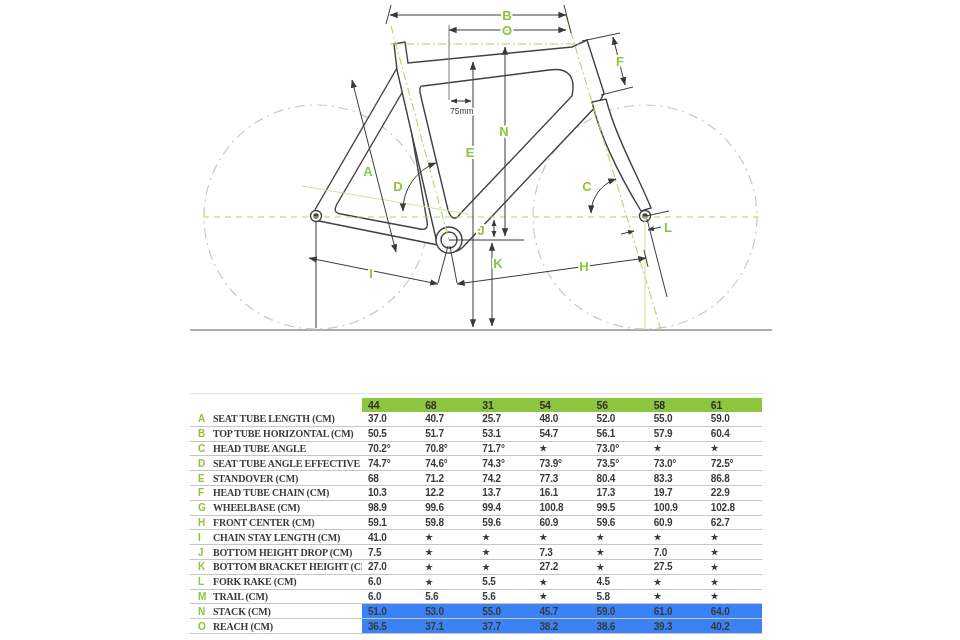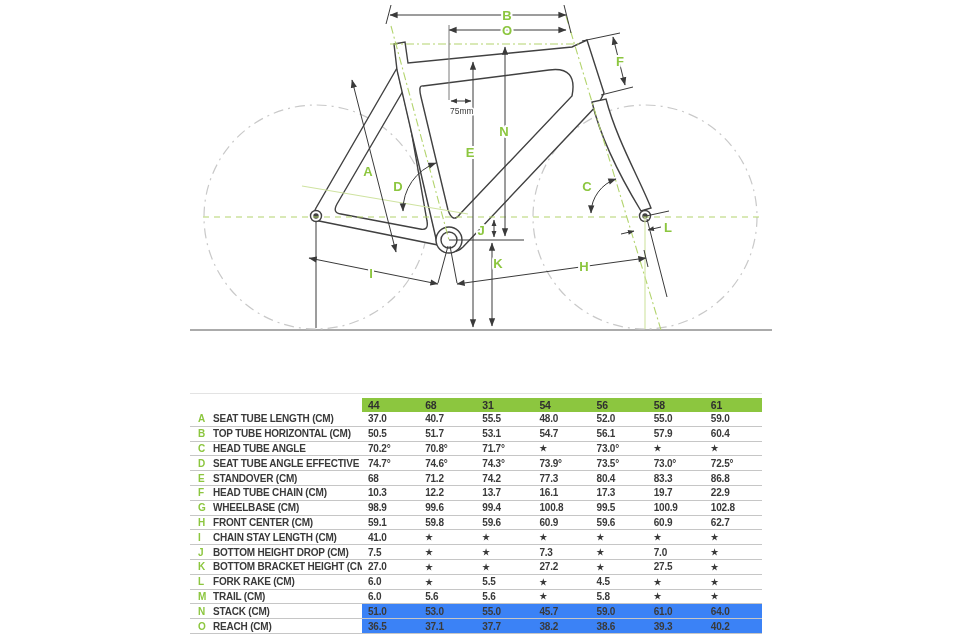--- a/index.html
+++ b/index.html
@@ -18,21 +18,21 @@
   .geo-table{position:absolute;left:190px;top:357px;width:572px;border-top:1px solid #e3e3e3;margin-top:36px;}
   .thead,.trow{display:grid;grid-template-columns:22px 150px repeat(7,1fr);}
   .thead{margin-top:4px;height:14px;}
   .hspacer{background:transparent;}
   .hcell{background:#8CC63F;color:#2f2f2f;font-weight:700;font-size:10.5px;line-height:14px;
          padding-left:6px;letter-spacing:-0.2px;}
   .trow{height:14.8px;box-sizing:border-box;border-bottom:1px solid #c6c6c6;}
   .cell{display:flex;align-items:center;height:100%;font-size:10px;font-weight:700;
         color:#3a3a3a;letter-spacing:-0.2px;white-space:nowrap;overflow:hidden;}
   .letter{color:#8CC63F;padding-left:8px;}
-  .label{padding-left:1px;}
+  .label{padding-left:1px;font-family:Liberation Serif, serif;}
   .val{padding-left:6px;}
   .val.star{font-size:8.5px;}
   .trow.hl .val{background:#3b82f6;}
 </style>
 </head>
 <body>
 
 <div class="stage">
 
   <svg width="960" height="352" viewBox="0 0 960 352">
@@ -136,21 +136,21 @@
         <div class="hcell">58</div>
         <div class="hcell">61</div>
       </div>
     <div>
 
     <div class="trow">
           <div class="cell letter">A</div>
           <div class="cell label">SEAT TUBE LENGTH (CM)</div>
           <div class="cell val">37.0</div>
           <div class="cell val">40.7</div>
-          <div class="cell val">55.5</div>
+          <div class="cell val">25.7</div>
           <div class="cell val">48.0</div>
           <div class="cell val">52.0</div>
           <div class="cell val">55.0</div>
           <div class="cell val">59.0</div>
         </div>
         <div class="trow">
           <div class="cell letter">B</div>
           <div class="cell label">TOP TUBE HORIZONTAL (CM)</div>
           <div class="cell val">50.5</div>
           <div class="cell val">51.7</div>

